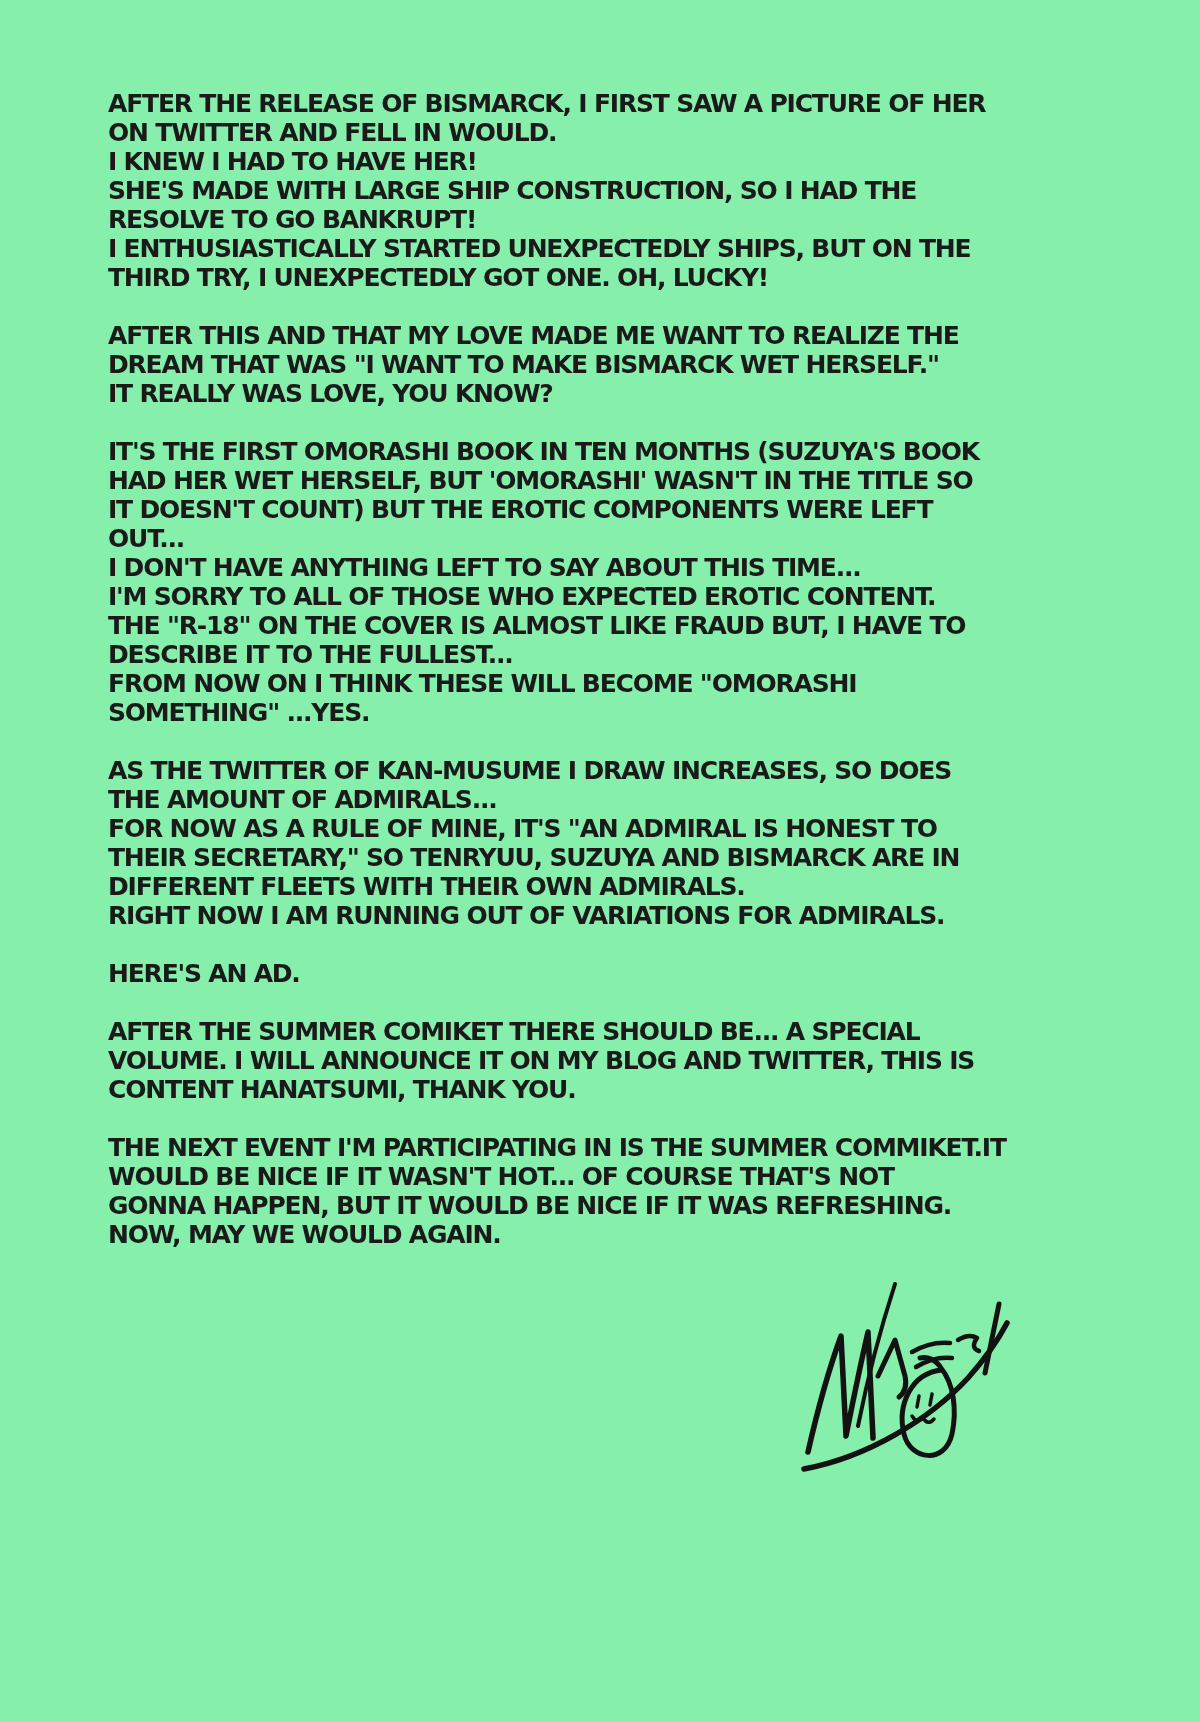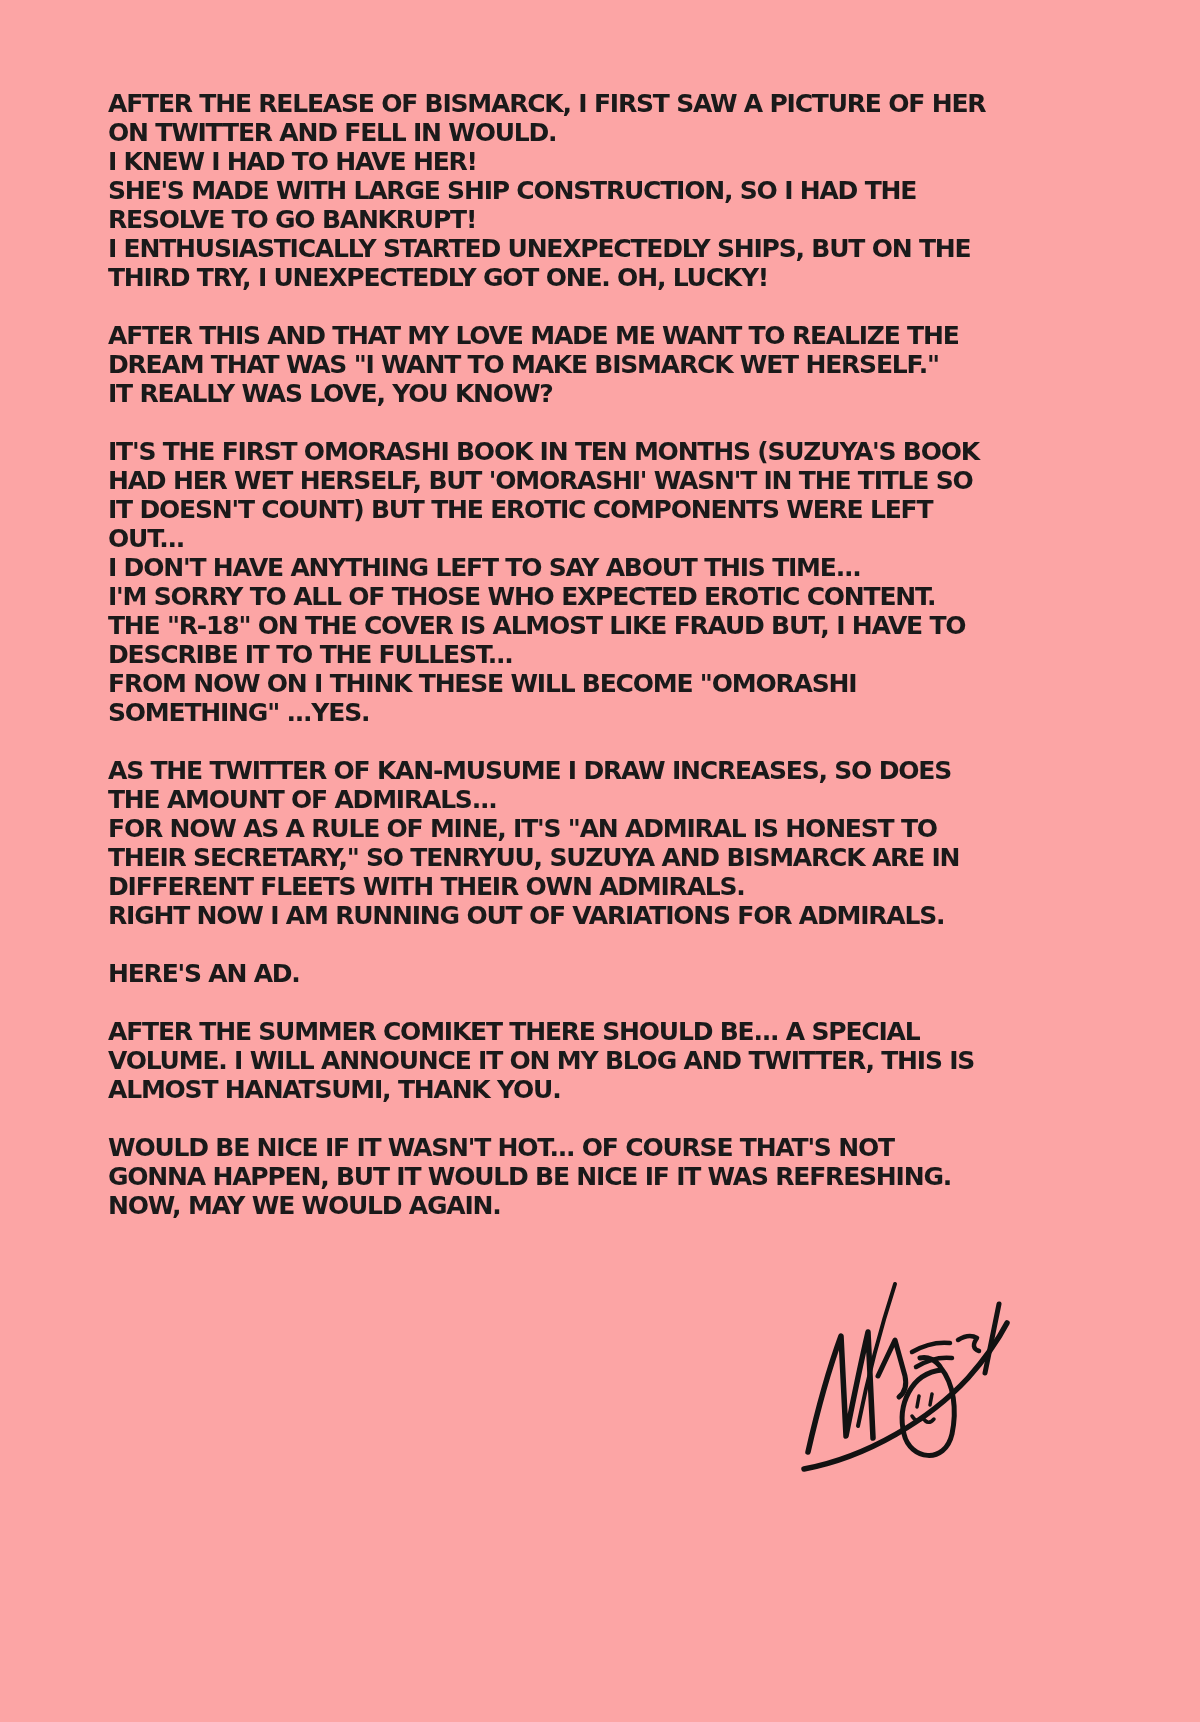--- a/index.html
+++ b/index.html
@@ -7,21 +7,21 @@
   body {
     width: 1200px;
     height: 1722px;
     background: #ffffff;
     font-family: "DejaVu Sans", sans-serif;
   }
   .page {
     position: relative;
     width: 1200px;
     height: 1722px;
-    background: #fca5a5;
+    background: #86efac;
     overflow: hidden;
   }
   .text-column {
     position: absolute;
     left: 108px;
     top: 89px;
     width: 960px;
     color: #1a1a1a;
     font-weight: 700;
     font-size: 25px;
@@ -85,23 +85,24 @@
         <div class="text-line">THEIR SECRETARY," SO TENRYUU, SUZUYA AND BISMARCK ARE IN</div>
         <div class="text-line">DIFFERENT FLEETS WITH THEIR OWN ADMIRALS.</div>
         <div class="text-line">RIGHT NOW I AM RUNNING OUT OF VARIATIONS FOR ADMIRALS.</div>
       </div>
       <div class="paragraph">
         <div class="text-line">HERE'S AN AD.</div>
       </div>
       <div class="paragraph">
         <div class="text-line">AFTER THE SUMMER COMIKET THERE SHOULD BE... A SPECIAL</div>
         <div class="text-line">VOLUME. I WILL ANNOUNCE IT ON MY BLOG AND TWITTER, THIS IS</div>
-        <div class="text-line">ALMOST HANATSUMI, THANK YOU.</div>
+        <div class="text-line">CONTENT HANATSUMI, THANK YOU.</div>
       </div>
       <div class="paragraph">
+        <div class="text-line">THE NEXT EVENT I'M PARTICIPATING IN IS THE SUMMER COMMIKET.IT</div>
         <div class="text-line">WOULD BE NICE IF IT WASN'T HOT... OF COURSE THAT'S NOT</div>
         <div class="text-line">GONNA HAPPEN, BUT IT WOULD BE NICE IF IT WAS REFRESHING.</div>
         <div class="text-line">NOW, MAY WE WOULD AGAIN.</div>
       </div>
     </div>
 
   <div class="signature-wrap">
     <svg viewBox="0 0 225 205">
 
       <path class="sig-stroke" stroke-width="5.5" d="M10,176 C20,132 32,90 43,60 L48,160 C56,120 63,86 70,56 L75,162"></path>

